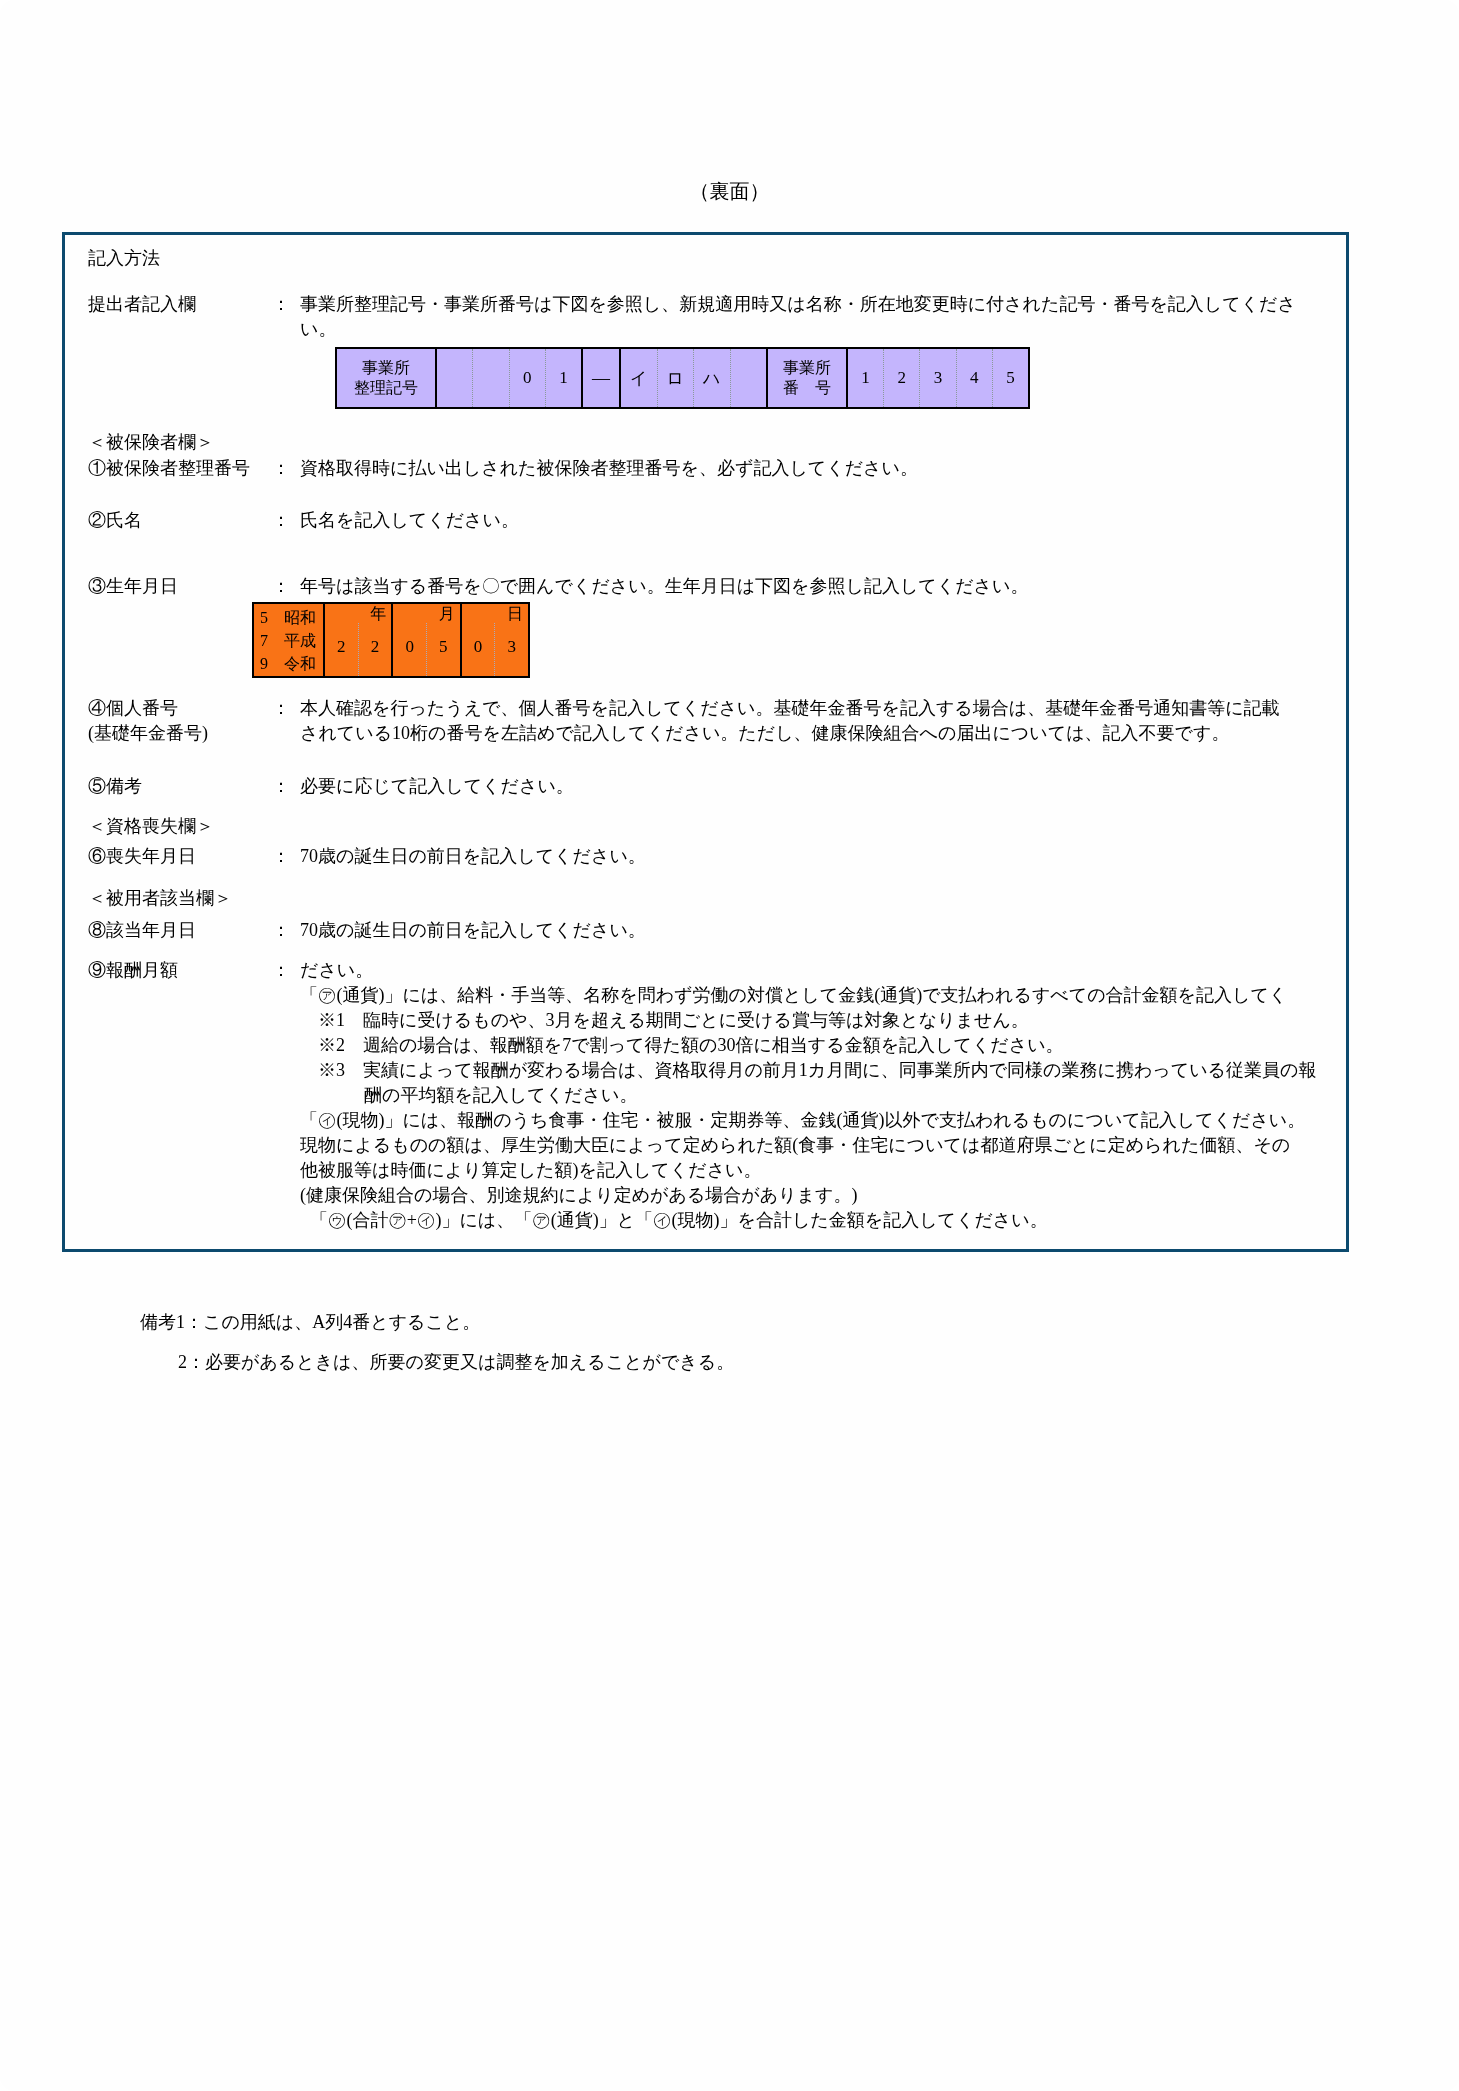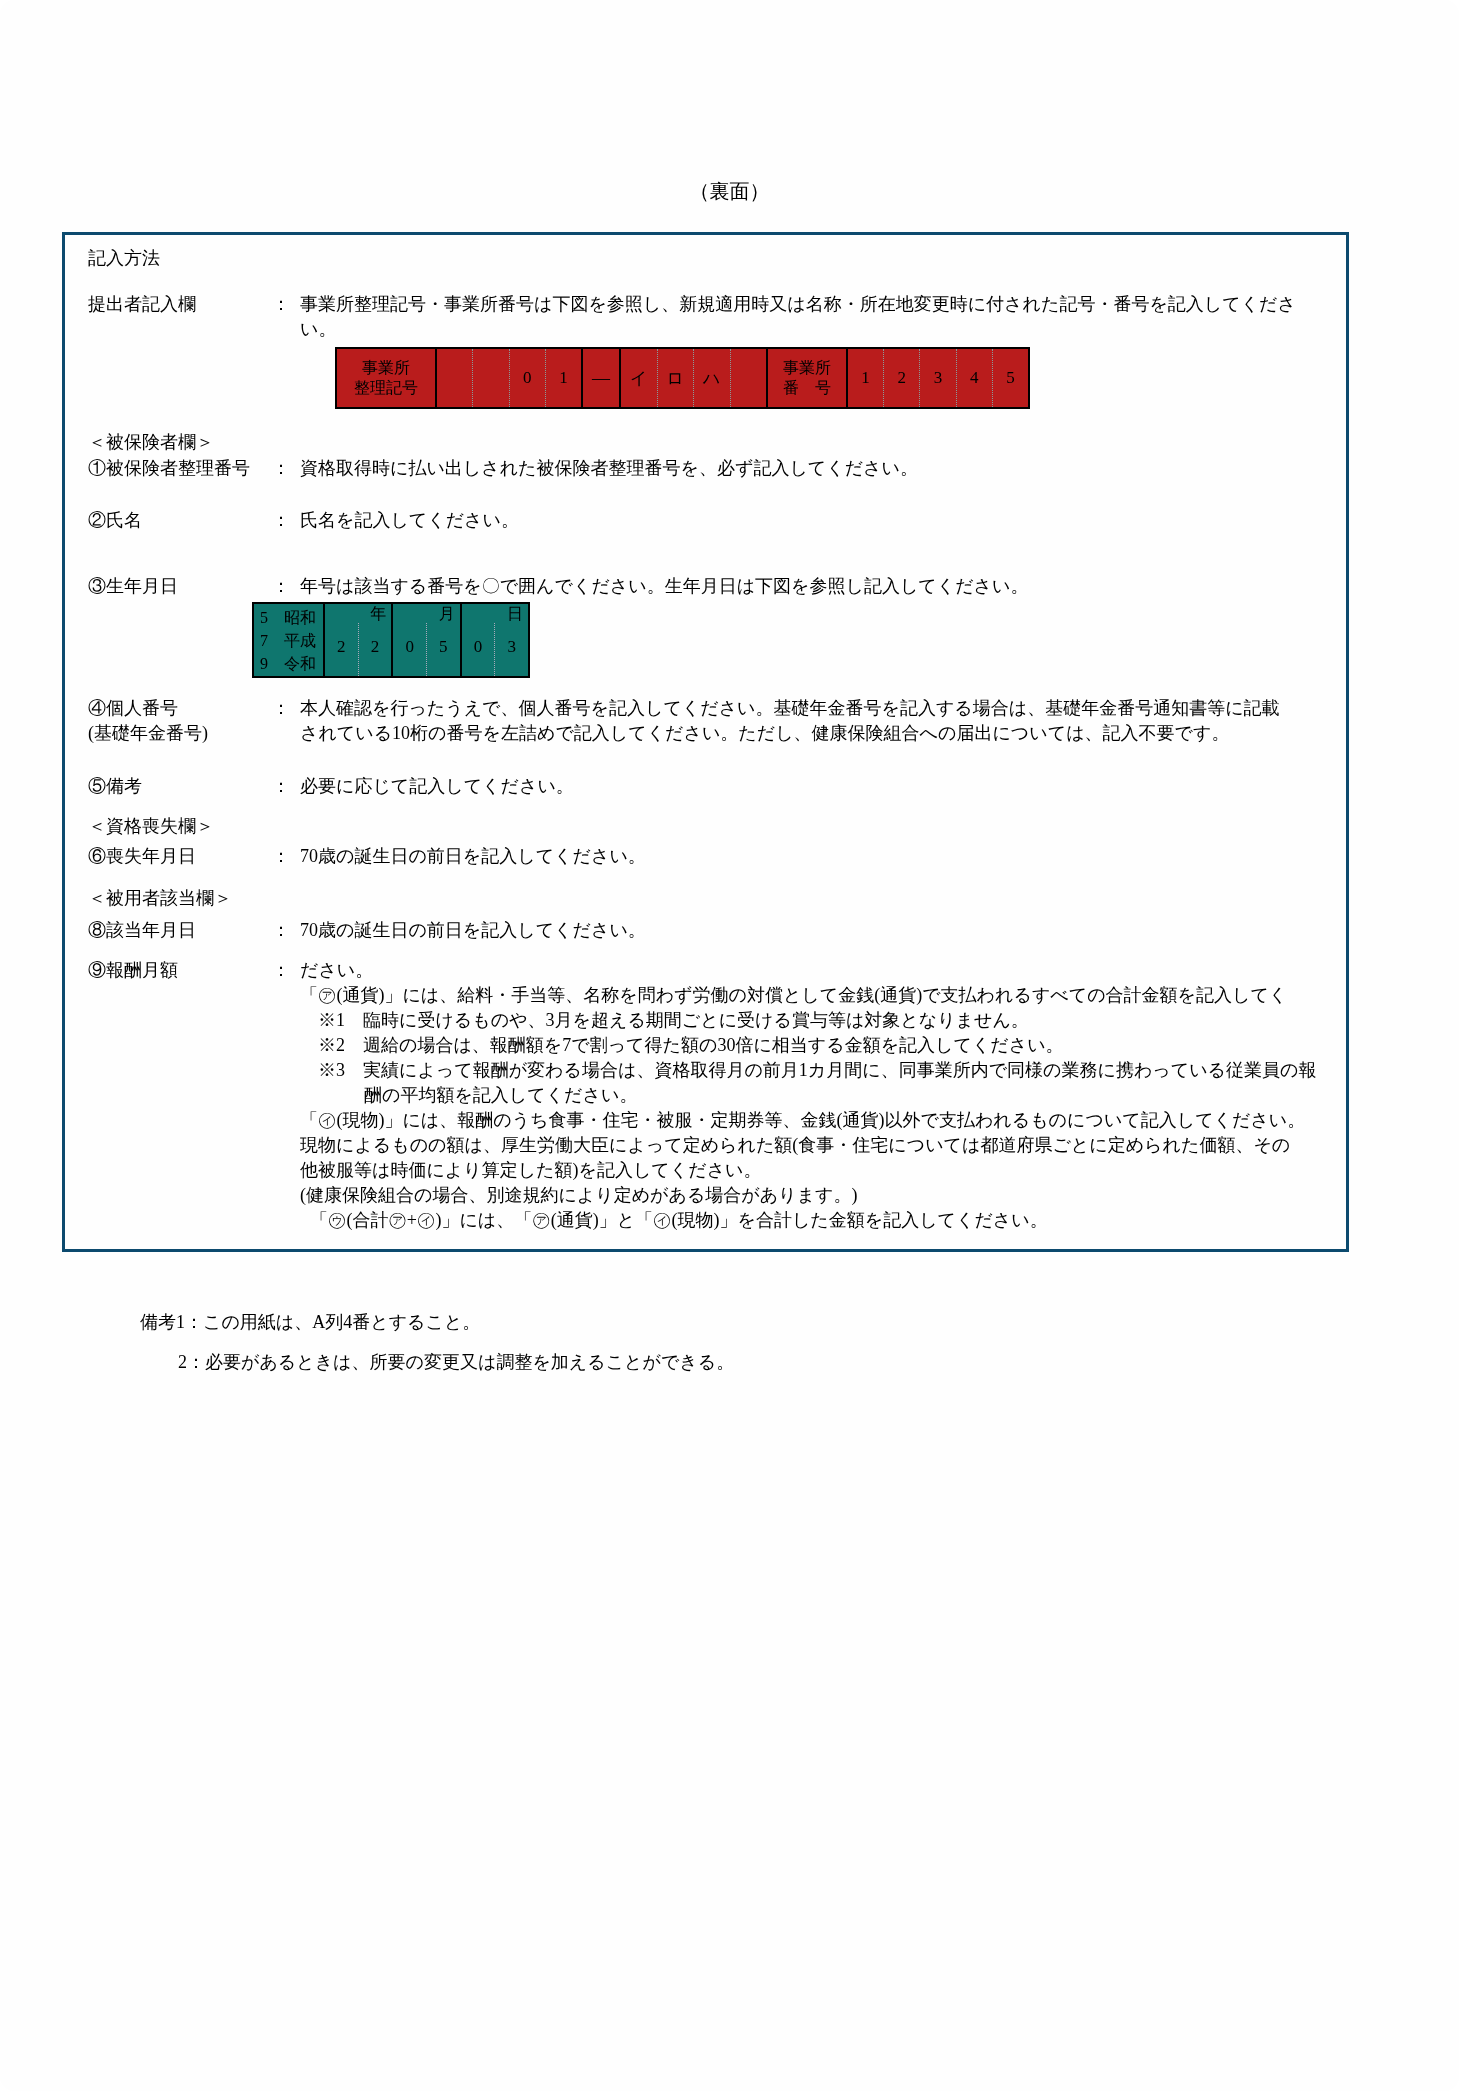--- a/index.html
+++ b/index.html
@@ -24,21 +24,21 @@
   .row-text { flex:1; line-height:25px; }
   .row-text .tline { white-space:nowrap; }
   .ind1 { padding-left:18px; }
   .ind2 { padding-left:64px; }
   .ind3 { padding-left:10px; }
 
   
   .office-table {
     position:absolute; left:270px; top:112px; width:695px; height:62px;
     border:2px solid #000; box-sizing:border-box; display:flex;
-    font-size:16px; background:#b91c1c;
+    font-size:16px; background:#c4b5fd;
   }
   .ot-header {
     flex:none; display:flex; flex-direction:column; justify-content:center;
     text-align:center; line-height:20px;
   }
   .ot-h1 { width:98px; }
   .ot-h2 { width:78px; border-left:2px solid #000; }
   .ot-group { flex:none; display:flex; border-left:2px solid #000; }
   .ot-g1 { width:144px; }
   .ot-dash { width:36px; flex:none; border-left:2px solid #000; display:flex; align-items:center; justify-content:center; font-size:18px; }
@@ -47,21 +47,21 @@
   .ot-cell {
     flex:1; display:flex; align-items:center; justify-content:center;
     font-size:17px;
   }
   .ot-cell + .ot-cell { border-left:1px dotted #8a9a9a; }
 
   
   .birth-table {
     position:absolute; left:187px; top:367px; width:278px; height:76px;
     border:2px solid #000; box-sizing:border-box; display:flex;
-    font-size:16px; background:#0f766e;
+    font-size:16px; background:#f97316;
   }
   .bt-era {
     width:63px; flex:none; padding:2px 0 0 6px; line-height:23px; white-space:nowrap;
   }
   .bt-group { flex:1; display:flex; flex-direction:column; border-left:2px solid #000; }
   .bt-label { text-align:right; padding:1px 5px 0 0; line-height:18px; }
   .bt-digits { flex:1; display:flex; }
   .bt-digit { flex:1; text-align:center; font-size:17px; display:flex; align-items:center; justify-content:center; padding-bottom:6px; }
   .bt-digit + .bt-digit { border-left:1px dotted #aab; }
 

